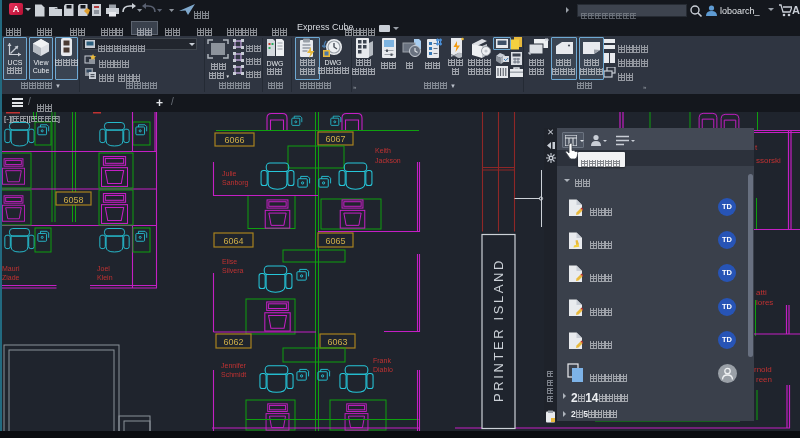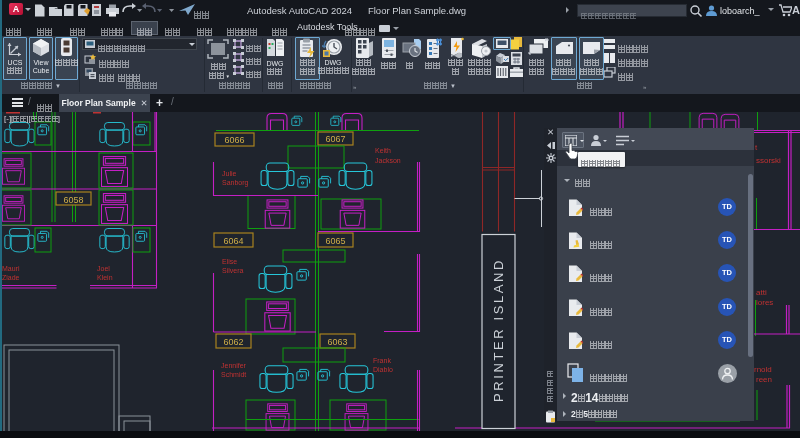--- a/index.html
+++ b/index.html
@@ -42,21 +42,20 @@
     <path d="M90 9 q0 -6 7 -6 h2" fill="none" stroke="#ccd1d7" stroke-width="1.6"></path>
       <path d="M99 0 l4 3 -4 3 z" fill="#ccd1d7"></path>
       <path d="M104 6 l2.6 3 2.6 -3 z" fill="#8d939c"></path>
     <path d="M122 9 q0 -6 -7 -6 h-2" fill="none" stroke="#596070" stroke-width="1.6"></path>
       <path d="M113 0 l-4 3 4 3 z" fill="#596070"></path>
       <path d="M124 6 l2.6 3 2.6 -3 z" fill="#596070"></path>
     <path d="M136 6 l2.6 3 2.6 -3 z" fill="#8d939c"></path>
     <path d="M146 8 L162 1 l-7 11 -2.5 -4.5 z" fill="#7fa8cc"></path>
   </svg>
   <span class="abs row" style="left:194px;top:6px;color:#c9ced6"><i class="c"></i><i class="c"></i></span>
-  <div class="abs" style="left:247px;top:5px;width:306px;color:#cdd1d8;font-size:9.5px;text-align:left;white-space:nowrap">Autodesk AutoCAD 2024&nbsp;&nbsp;&nbsp;&nbsp;&nbsp;&nbsp;Floor Plan Sample.dwg</div>
   <div class="abs" style="left:566px;top:7px;width:0;height:0;border:3px solid transparent;border-left-color:#9aa0a8"></div>
   <div class="abs row" style="left:577px;top:4px;width:110px;height:13px;background:#3d434e;border:1px solid #262b33;padding:2px 3px;color:#8d939c">
     <i class="c6"></i><i class="c6"></i><i class="c6"></i><i class="c6"></i><i class="c6"></i><i class="c6"></i><i class="c6"></i><i class="c6"></i>
   </div>
   <svg class="abs" style="left:689px;top:4px" width="14" height="14" viewBox="0 0 14 14">
       <circle cx="6" cy="6" r="4" fill="none" stroke="#c9ced6" stroke-width="1.4"></circle>
       <path d="M9 9 l3.5 3.5" stroke="#c9ced6" stroke-width="1.6"></path>
     </svg>
   <svg class="abs" style="left:705px;top:4px" width="13" height="13" viewBox="0 0 13 13">
       <circle cx="6.5" cy="4" r="2.6" fill="#5e9bd3"></circle>
@@ -75,21 +74,21 @@
   <div class="abs" style="left:131px;top:21px;width:27px;height:14px;background:#3a414d;border:1px solid #5d6470"></div>
   <div class="abs row mi" style="left:6px"><i class="c"></i><i class="c"></i></div>
   <div class="abs row mi" style="left:37px"><i class="c"></i><i class="c"></i></div>
   <div class="abs row mi" style="left:70px"><i class="c"></i><i class="c"></i></div>
   <div class="abs row mi" style="left:101px"><i class="c"></i><i class="c"></i><i class="c"></i></div>
   <div class="abs row mi" style="left:137px"><i class="c"></i><i class="c"></i></div>
   <div class="abs row mi" style="left:165px"><i class="c"></i><i class="c"></i></div>
   <div class="abs row mi" style="left:197px"><i class="c"></i><i class="c"></i></div>
   <div class="abs row mi" style="left:227px"><i class="c"></i><i class="c"></i><i class="c"></i><i class="c"></i></div>
   <div class="abs row mi" style="left:272px"><i class="c"></i><i class="c"></i></div>
-  <div class="abs" style="left:297px;top:22px;color:#d8dbe0;font-size:9px">Autodesk Tools</div>
+  <div class="abs" style="left:297px;top:22px;color:#d8dbe0;font-size:9px">Express Cube</div>
   <div class="abs row mi" style="left:345px"><i class="c"></i><i class="c"></i><i class="c"></i><i class="c"></i></div>
   <div class="abs" style="left:379px;top:25px;width:11px;height:7px;background:#c9ced6;border-radius:1px"></div>
   <div class="abs" style="left:393px;top:27px;width:0;height:0;border:3px solid transparent;border-top-color:#9aa0a8"></div>
 
   <div class="abs" style="left:0;top:36px;width:800px;height:58px;background:#2f3541" id="ribbon">
 
     <div class="hib" style="left:3px;top:1px;width:24px;height:43px"></div>
     <div class="hib" style="left:29px;top:1px;width:24px;height:43px"></div>
     <div class="hib" style="left:55px;top:1px;width:23px;height:43px"></div>
     <svg class="abs" style="left:6px;top:3px" width="18" height="18" viewBox="0 0 18 18">
@@ -328,21 +327,20 @@
   <div class="abs row" style="left:618px;top:68px;color:#d8dbe0"><i class="c"></i><i class="c"></i></div>
   <div class="abs" style="left:643px;top:84px;color:#9aa0a8;font-size:6px">»</div>
   </div>
 
   <div class="abs" style="left:0;top:94px;width:800px;height:18px;background:#14171d">
     <div class="abs" style="left:12px;top:4px;width:11px;height:9px;border-top:2px solid #e2e5e9;border-bottom:2px solid #e2e5e9">
       <div style="margin-top:1.5px;height:2px;background:#e2e5e9"></div>
     </div>
     <div class="abs" style="left:28px;top:2px;color:#6a7078;font-size:10px">/</div>
     <div class="abs row" style="left:37px;top:5px;color:#d8dbe0"><i class="c"></i><i class="c"></i></div>
-    <div class="abs" style="left:59px;top:0;width:91px;height:18px;background:#3c434f;color:#f0f2f4;font-size:8.5px;font-weight:bold;line-height:18px;text-align:center">Floor Plan Sample&nbsp;&nbsp;<span style="font-weight:normal;color:#c9ced6">✕</span></div>
     <div class="abs" style="left:156px;top:2px;color:#e2e5e9;font-size:12px;font-weight:bold">+</div>
     <div class="abs" style="left:171px;top:2px;color:#6a7078;font-size:10px">/</div>
   </div>
 
   <svg class="abs" style="left:0;top:112px" width="800" height="319" viewBox="0 0 800 319">
 
     <rect width="800" height="319" fill="#1f242d"></rect>
     <defs>
       <symbol id="ch" viewBox="0 0 37 33">
         <g fill="none" stroke="#26c6d9" stroke-width="1.1">

